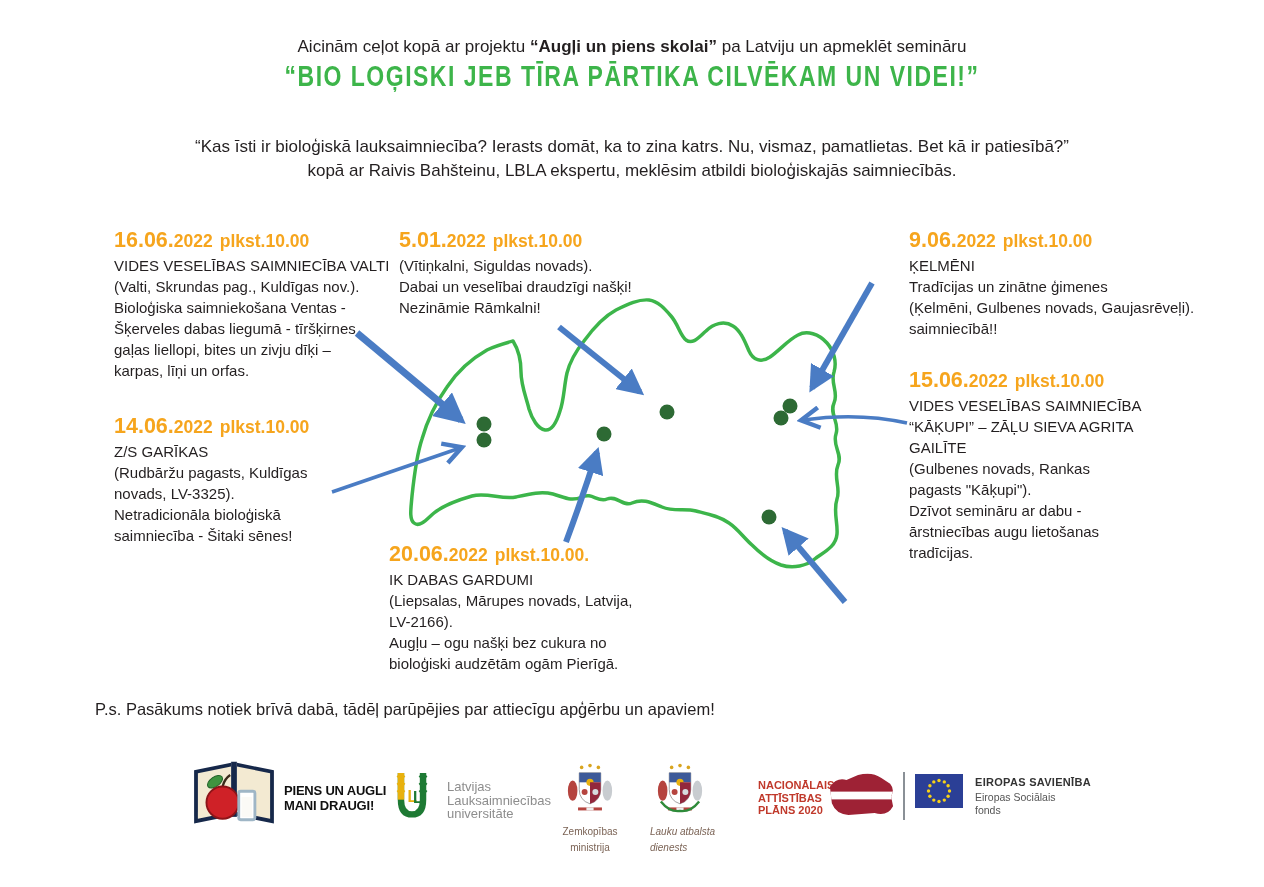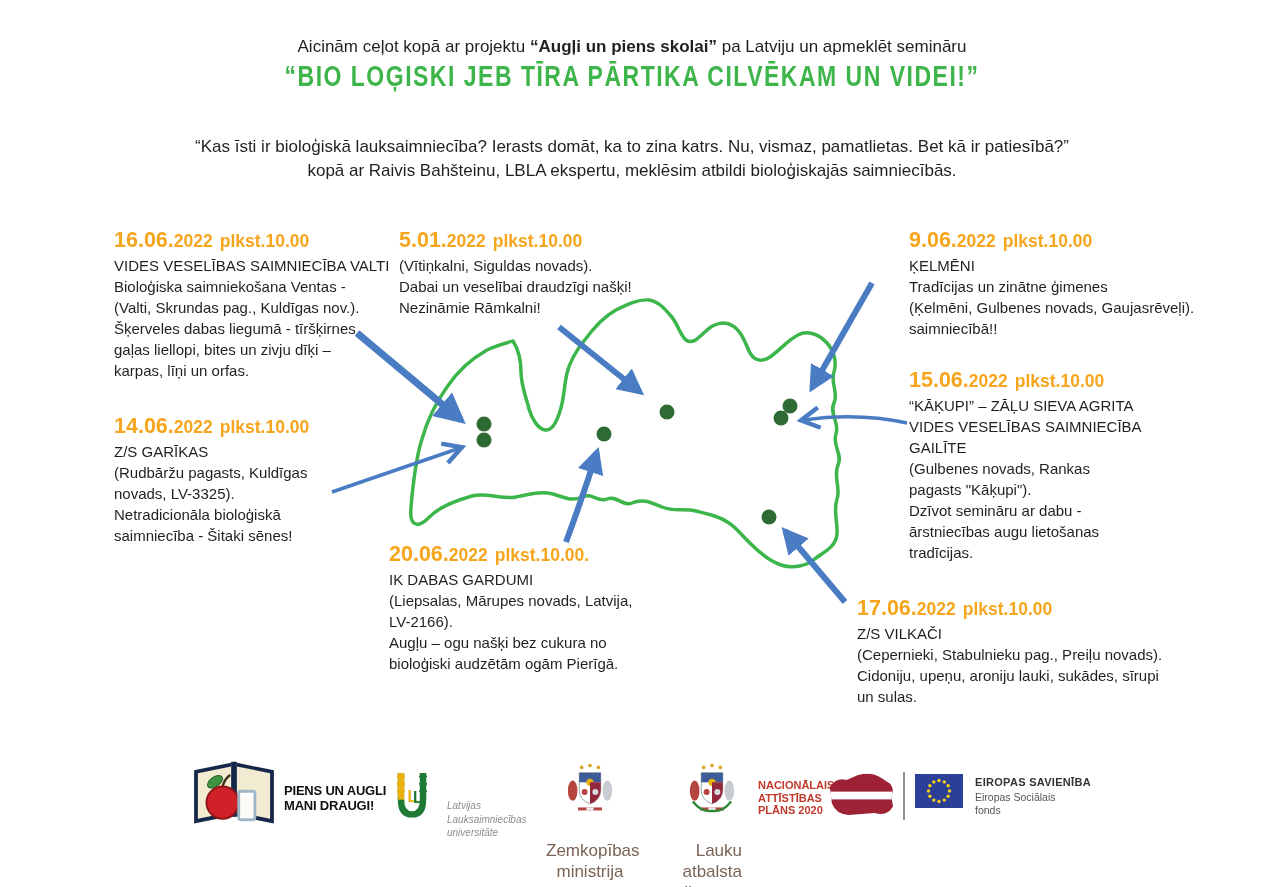--- a/index.html
+++ b/index.html
@@ -27,24 +27,24 @@
   .ev6{left:857px;top:598px;width:395px;}
   
   .ps{left:95px;top:700px;font-size:16.5px;}
   
   .mapsvg{left:0;top:0;width:1264px;height:887px;pointer-events:none;}
   
   .logo-book-icon{left:186px;top:757px;}
   .logo-book-text{left:284px;top:783px;font-size:13px;font-weight:bold;line-height:15px;
                   letter-spacing:-0.2px;color:#101010;}
   .logo-llu-icon{left:389px;top:768px;}
-  .logo-llu-text{left:447px;top:799px;font-size:10px;line-height:13.5px;color:#8d8d8d;font-style:italic;}
+  .logo-llu-text{left:447px;top:780px;font-size:13px;line-height:13.5px;color:#8d8d8d;}
   .logo-zm{left:546px;top:762px;width:88px;text-align:center;}
-  .logo-lad{left:650px;top:762px;width:92px;text-align:right;}
-  .coa-caption{font-size:17px;line-height:21px;color:#7b6355;margin-top:19px;}
+  .logo-lad{left:650px;top:762px;width:92px;text-align:left;font-style:italic;}
+  .coa-caption{font-size:10px;line-height:16px;color:#7b6355;margin-top:3px;}
   .logo-nap-text{left:758px;top:779px;font-size:11px;font-weight:bold;line-height:12.5px;color:#c0392b;}
   .logo-nap-flag{left:827px;top:771px;}
   .eu-divider{left:903px;top:772px;width:2px;height:48px;background:#8a9096;}
   .logo-eu-flag{left:915px;top:774px;}
   .logo-eu-text{left:975px;top:776px;}
   .eu-title{font-size:11px;font-weight:bold;color:#333;letter-spacing:0.3px;}
   .eu-sub{font-size:10.5px;color:#555;line-height:12.5px;margin-top:3px;}
 </style>
 </head>
 <body>
@@ -80,22 +80,22 @@
     <path d="M559,327 L640,392" fill="none" stroke="#4a7cc4" stroke-width="6" marker-end="url(#ah)"></path>
     <path d="M566,542 Q583,496 597,452" fill="none" stroke="#4a7cc4" stroke-width="6" marker-end="url(#ah)"></path>
     <path d="M872,283 L812,388" fill="none" stroke="#4a7cc4" stroke-width="6" marker-end="url(#ah)"></path>
     <path d="M907,423 Q858,412 803,420" fill="none" stroke="#4a7cc4" stroke-width="3.5" marker-end="url(#ahOpen)"></path>
     <path d="M845,602 L785,531" fill="none" stroke="#4a7cc4" stroke-width="6" marker-end="url(#ah)"></path>
   </svg>
 
   <div class="abs event ev0">
     <div class="date"><span class="d">16.06.</span><span class="y">2022</span><span class="t">plkst.10.00</span></div>
     <div>VIDES VESELĪBAS SAIMNIECĪBA VALTI</div>
+    <div>(Valti, Skrundas pag., Kuldīgas nov.).</div>
     <div>Bioloģiska saimniekošana Ventas -</div>
-    <div>(Valti, Skrundas pag., Kuldīgas nov.).</div>
     <div>Šķerveles dabas liegumā - tīršķirnes</div>
     <div>gaļas liellopi, bites un zivju dīķi –</div>
     <div>karpas, līņi un orfas.</div>
   </div>
 
   <div class="abs event ev1">
     <div class="date"><span class="d">14.06.</span><span class="y">2022</span><span class="t">plkst.10.00</span></div>
     <div>Z/S GARĪKAS</div>
     <div>(Rudbāržu pagasts, Kuldīgas</div>
     <div>novads, LV-3325).</div>
@@ -122,38 +122,32 @@
   <div class="abs event ev4">
     <div class="date"><span class="d">9.06.</span><span class="y">2022</span><span class="t">plkst.10.00</span></div>
     <div>ĶELMĒNI</div>
     <div>Tradīcijas un zinātne ģimenes</div>
     <div>(Ķelmēni, Gulbenes novads, Gaujasrēveļi).</div>
     <div>saimniecībā!!</div>
   </div>
 
   <div class="abs event ev5">
     <div class="date"><span class="d">15.06.</span><span class="y">2022</span><span class="t">plkst.10.00</span></div>
+    <div>VIDES VESELĪBAS SAIMNIECĪBA</div>
     <div>“KĀĶUPI” – ZĀĻU SIEVA AGRITA</div>
-    <div>VIDES VESELĪBAS SAIMNIECĪBA</div>
     <div>GAILĪTE</div>
     <div>(Gulbenes novads, Rankas</div>
     <div>pagasts "Kāķupi").</div>
     <div>Dzīvot semināru ar dabu -</div>
     <div>ārstniecības augu lietošanas</div>
     <div>tradīcijas.</div>
   </div>
 
-  <div class="abs event ev6">
-    <div class="date"><span class="d">17.06.</span><span class="y">2022</span><span class="t">plkst.10.00</span></div>
-    <div>Z/S VILKAČI</div>
-    <div>(Cepernieki, Stabulnieku pag., Preiļu novads).</div>
-    <div>Cidoniju, upeņu, aroniju lauki, sukādes, sīrupi</div>
-    <div>un sulas.</div>
-  </div>
-
+
+  <div class="abs ps">P.s. Pasākums notiek brīvā dabā, tādēļ parūpējies par attiecīgu apģērbu un apaviem!</div>
 
   <svg class="abs logo-book-icon" width="96" height="76" viewBox="0 0 100 80" xmlns="http://www.w3.org/2000/svg">
     <path d="M8,14 L47,6 L47,62 L8,70 Z" fill="#16284a"></path>
     <path d="M92,14 L53,6 L53,62 L92,70 Z" fill="#16284a"></path>
     <path d="M12,17 L47,10 L47,58 L12,65 Z" fill="#f3ead2"></path>
     <path d="M88,17 L53,10 L53,58 L88,65 Z" fill="#f3ead2"></path>
     <rect x="47" y="5" width="6" height="58" fill="#16284a"></rect>
     <path d="M38,31 Q40,23 46,19" stroke="#3a2a1a" stroke-width="2.5" fill="none"></path>
     <ellipse cx="30" cy="26" rx="9" ry="5" fill="#3f9440" stroke="#24622a" stroke-width="1" transform="rotate(-35 30 26)"></ellipse>
     <circle cx="38" cy="48" r="17" fill="#cf2127" stroke="#8d1418" stroke-width="2"></circle>

